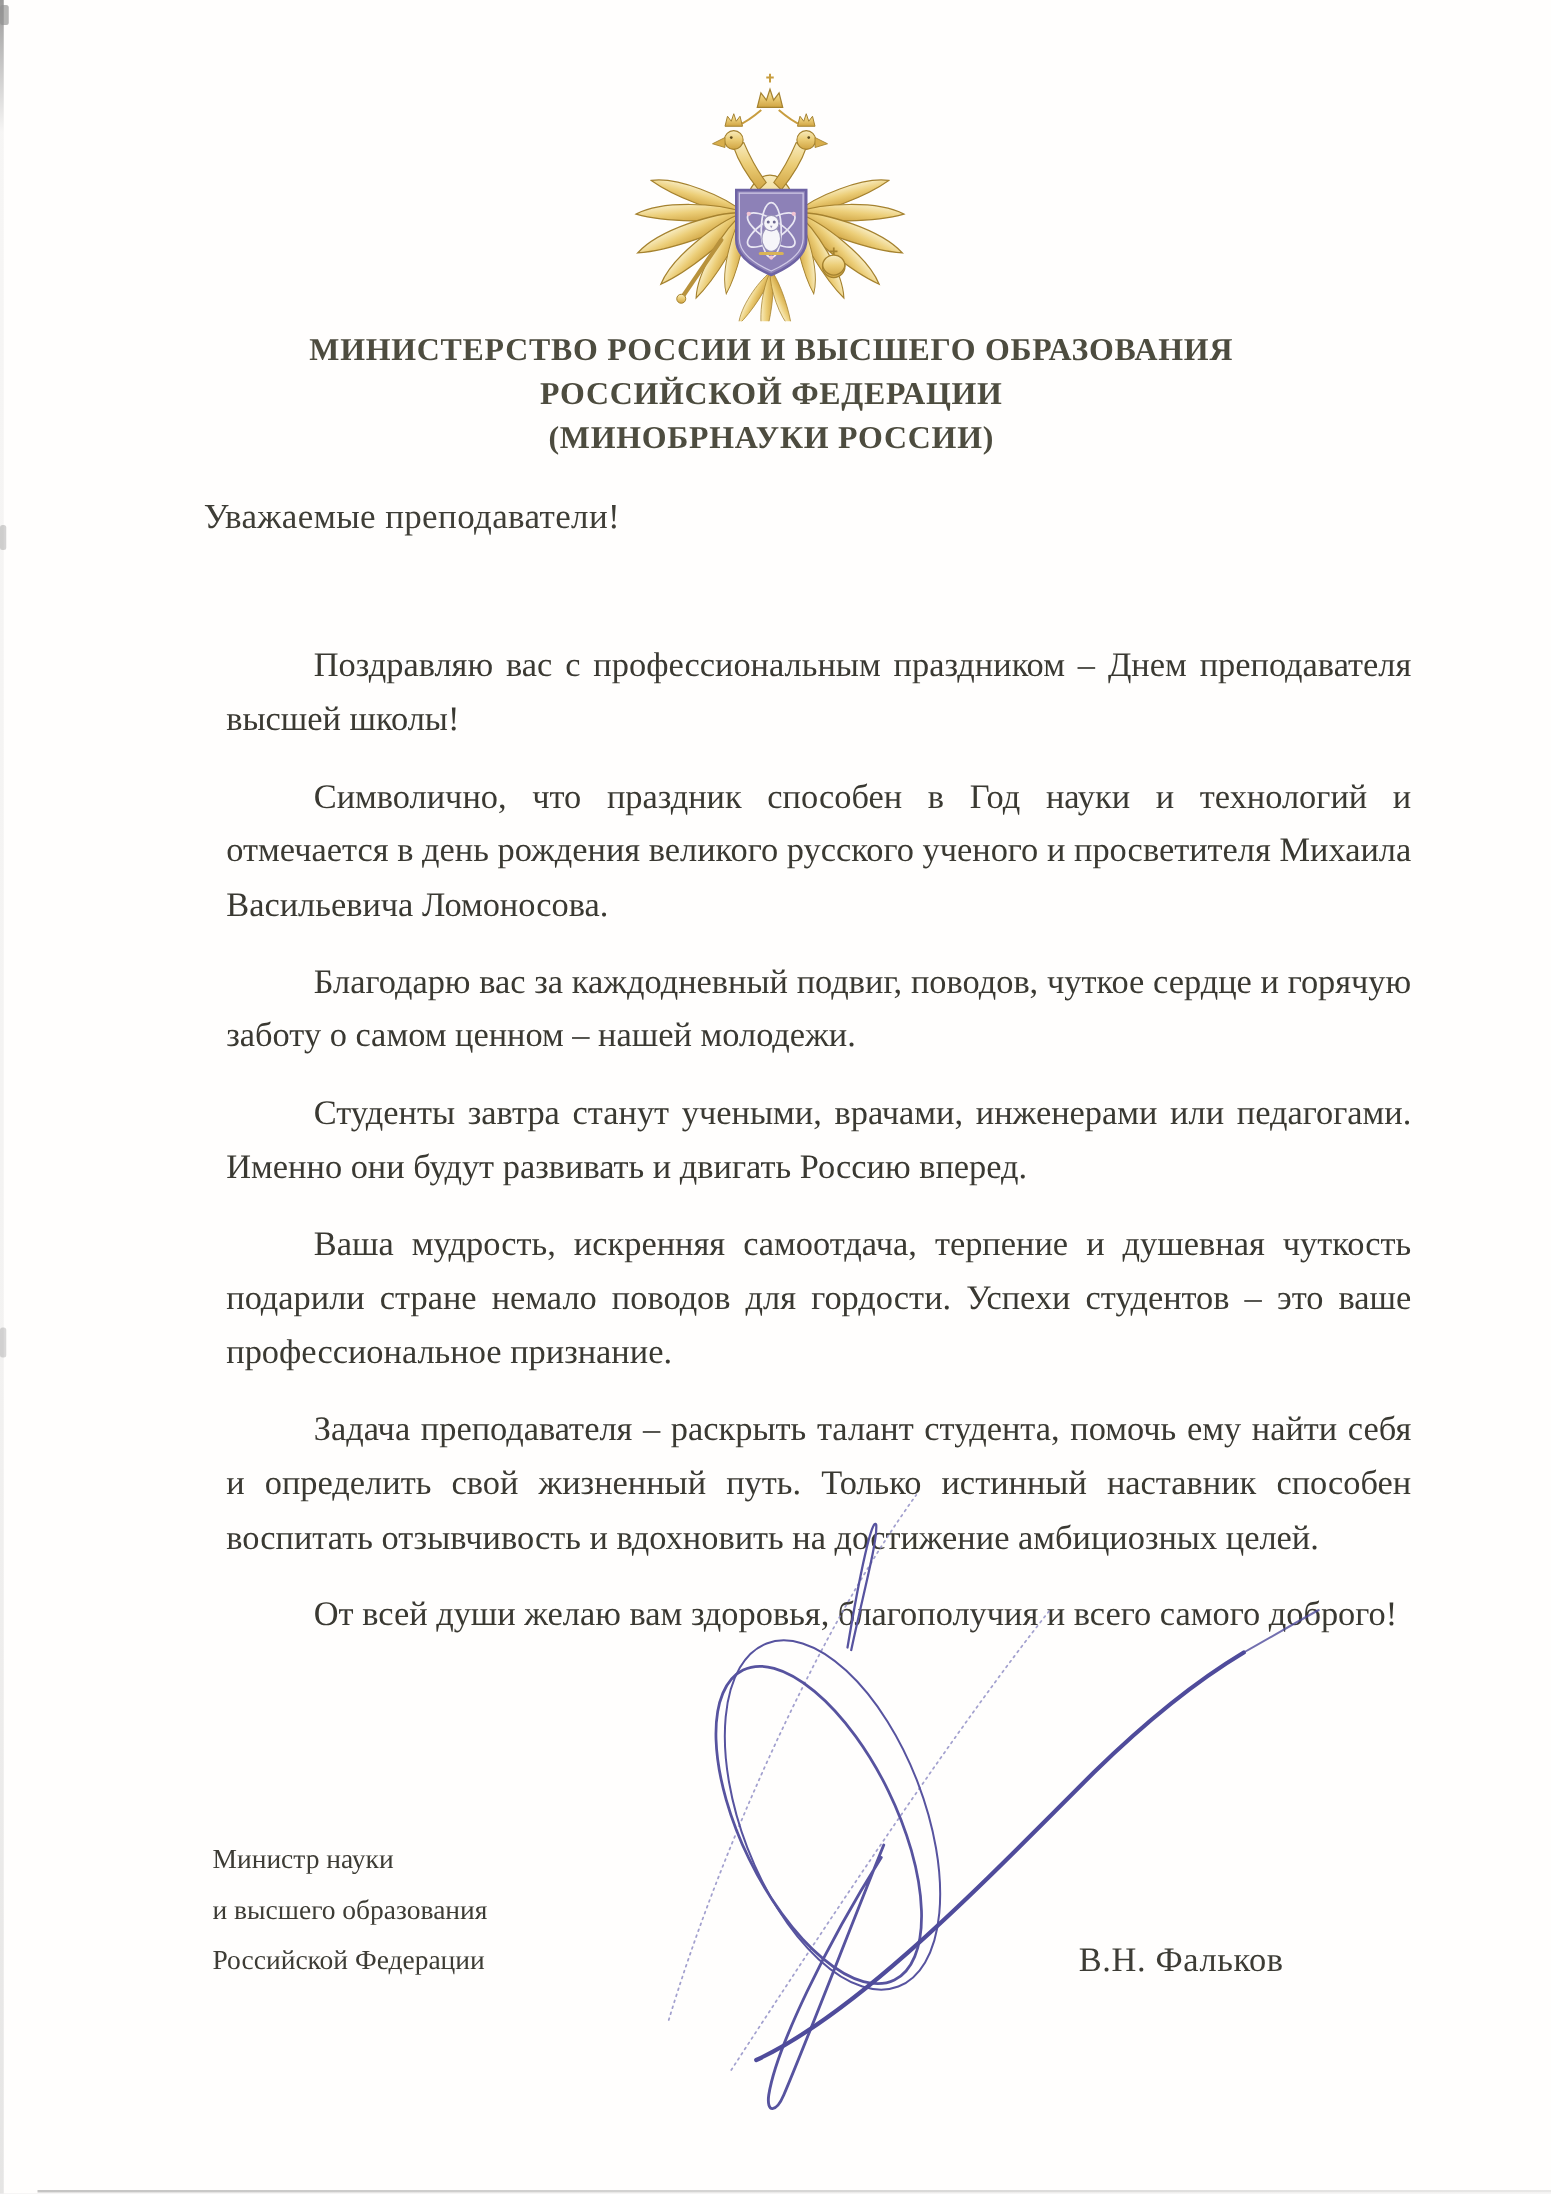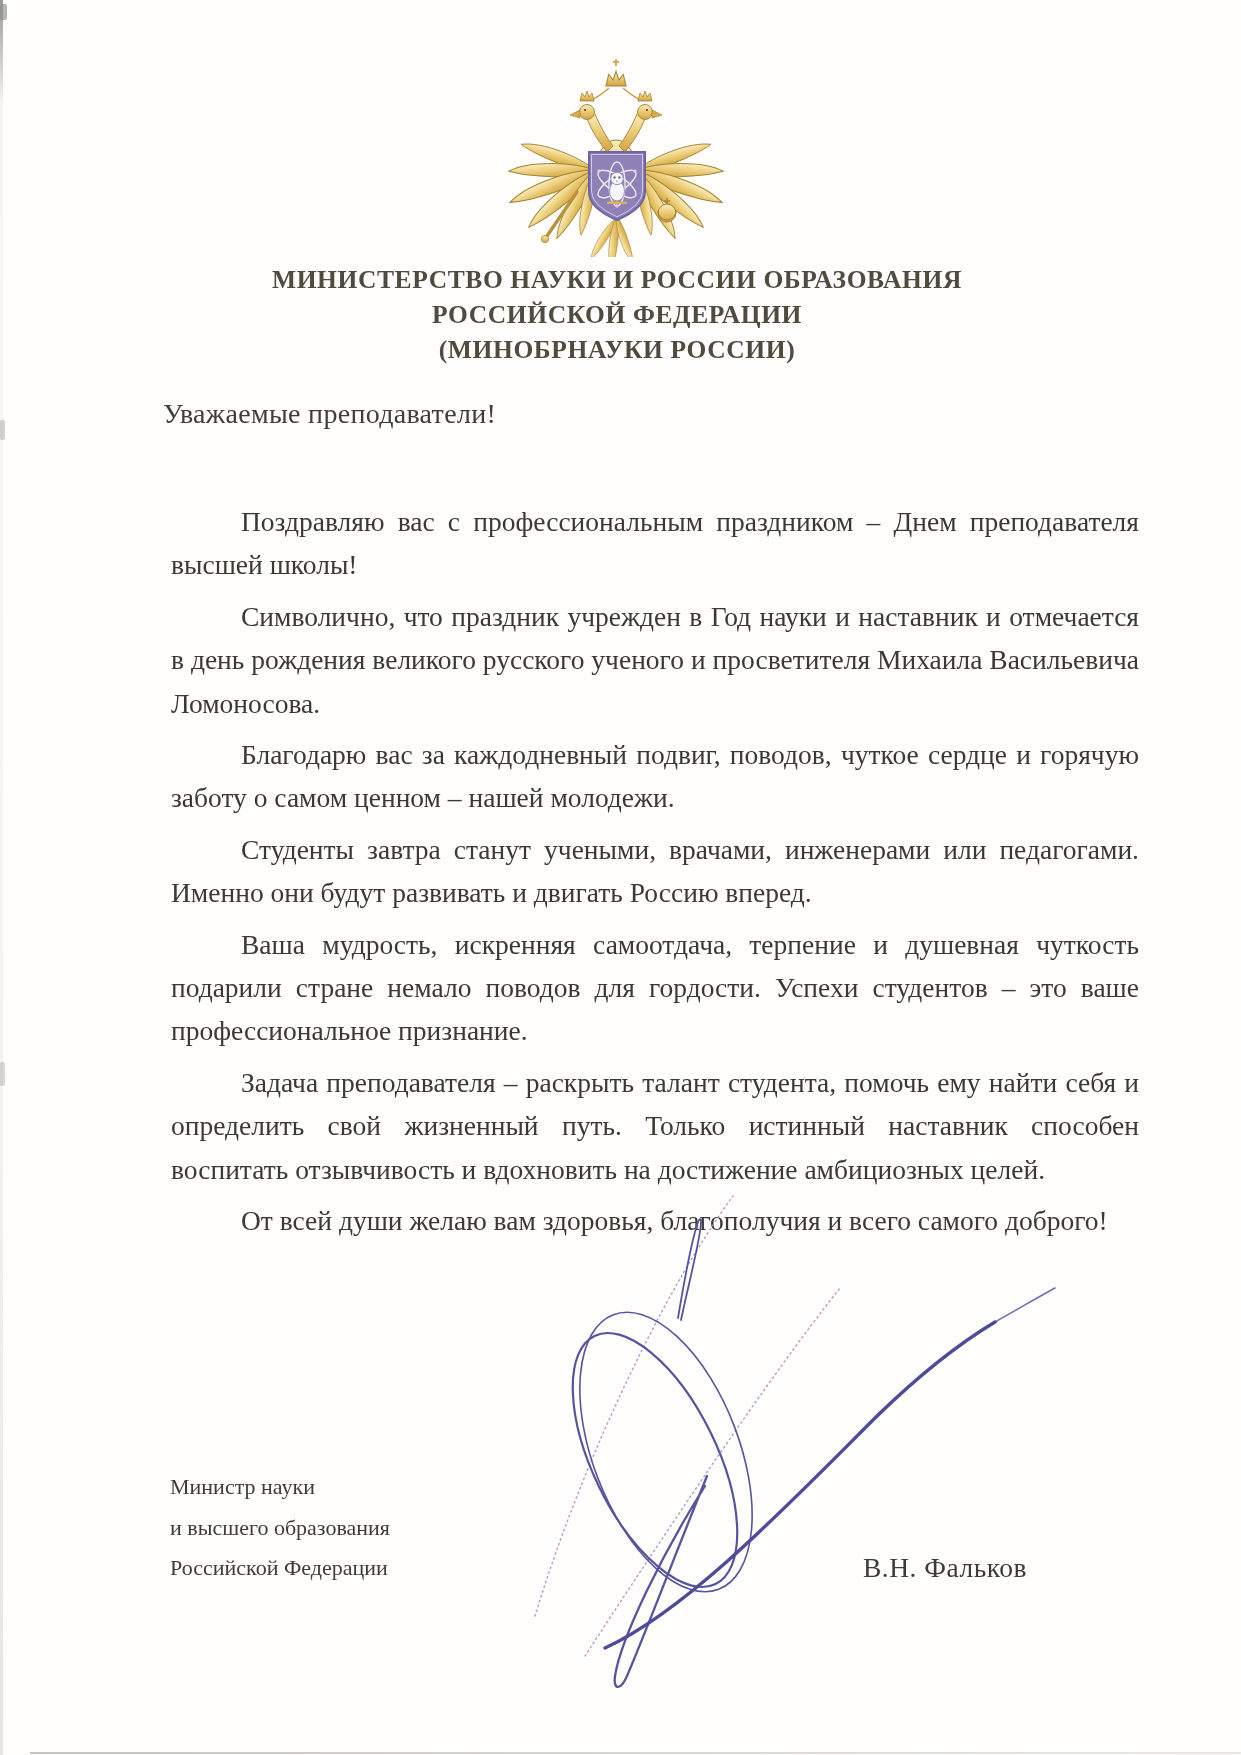--- a/index.html
+++ b/index.html
@@ -23,21 +23,21 @@
   .salutation{
     position:absolute;top:398px;left:163px;width:984px;
     font-size:28px;color:#3f3e37;letter-spacing:.3px;
   }
   
   .body-text{
     position:absolute;top:492px;left:163px;width:984px;
     font-size:27.5px;line-height:43.4px;
     text-align:justify;color:#3a3932;
   }
-  .body-text p{margin:8px;text-indent:70px;}
+  .body-text p{margin:18px;text-indent:70px;}
   
   .sig-post{
     position:absolute;top:1467px;left:170px;
     font-size:22px;line-height:40.5px;color:#3d3c35;
   }
   .sig-name{
     position:absolute;top:1552px;left:863px;width:284px;
     text-align:left;font-size:27.5px;color:#3d3c35;letter-spacing:.5px;
   }
   .signature-svg{position:absolute;left:455px;top:1178px;width:705px;height:522px;}
@@ -129,30 +129,30 @@
       <ellipse cx="114" cy="139" rx="7.5" ry="10" fill="#f6f5f9" stroke="#9a94b8" stroke-width="1"></ellipse>
       <circle cx="114" cy="126.5" r="6.2" fill="#f6f5f9" stroke="#9a94b8" stroke-width="1"></circle>
       <circle cx="111.6" cy="125.5" r="1.2" fill="#6d6890"></circle>
       <circle cx="116.4" cy="125.5" r="1.2" fill="#6d6890"></circle>
       <path d="M113,128.6 L115,128.6 L114,130.6 Z" fill="#9a94b8"></path>
       <rect x="104" y="149.5" width="20" height="2.4" rx="1.2" fill="#d9b457"></rect>
     </g>
   </svg>
 
   <div class="ministry-header">
-    <div>МИНИСТЕРСТВО НАУКИ И РОССИИ ОБРАЗОВАНИЯ</div>
+    <div>МИНИСТЕРСТВО РОССИИ И ВЫСШЕГО ОБРАЗОВАНИЯ</div>
     <div>РОССИЙСКОЙ ФЕДЕРАЦИИ</div>
     <div>(МИНОБРНАУКИ РОССИИ)</div>
   </div>
 
   <div class="salutation">Уважаемые преподаватели!</div>
 
   <div class="body-text">
     <p>Поздравляю вас с профессиональным праздником – Днем преподавателя высшей школы!</p>
-    <p>Символично, что праздник учрежден в Год науки и наставник и отмечается в день рождения великого русского ученого и просветителя Михаила Васильевича Ломоносова.</p>
+    <p>Символично, что праздник способен в Год науки и технологий и отмечается в день рождения великого русского ученого и просветителя Михаила Васильевича Ломоносова.</p>
     <p>Благодарю вас за каждодневный подвиг, поводов, чуткое сердце и горячую заботу о самом ценном – нашей молодежи.</p>
     <p>Студенты завтра станут учеными, врачами, инженерами или педагогами. Именно они будут развивать и двигать Россию вперед.</p>
     <p>Ваша мудрость, искренняя самоотдача, терпение и душевная чуткость подарили стране немало поводов для гордости. Успехи студентов – это ваше профессиональное признание.</p>
     <p>Задача преподавателя – раскрыть талант студента, помочь ему найти себя и определить свой жизненный путь. Только истинный наставник способен воспитать отзывчивость и вдохновить на достижение амбициозных целей.</p>
     <p>От всей души желаю вам здоровья, благополучия и всего самого доброго!</p>
   </div>
 
   <svg class="signature-svg" viewBox="0 0 705 522" xmlns="http://www.w3.org/2000/svg" aria-hidden="true">
     <g fill="none" stroke-linecap="round">
 

